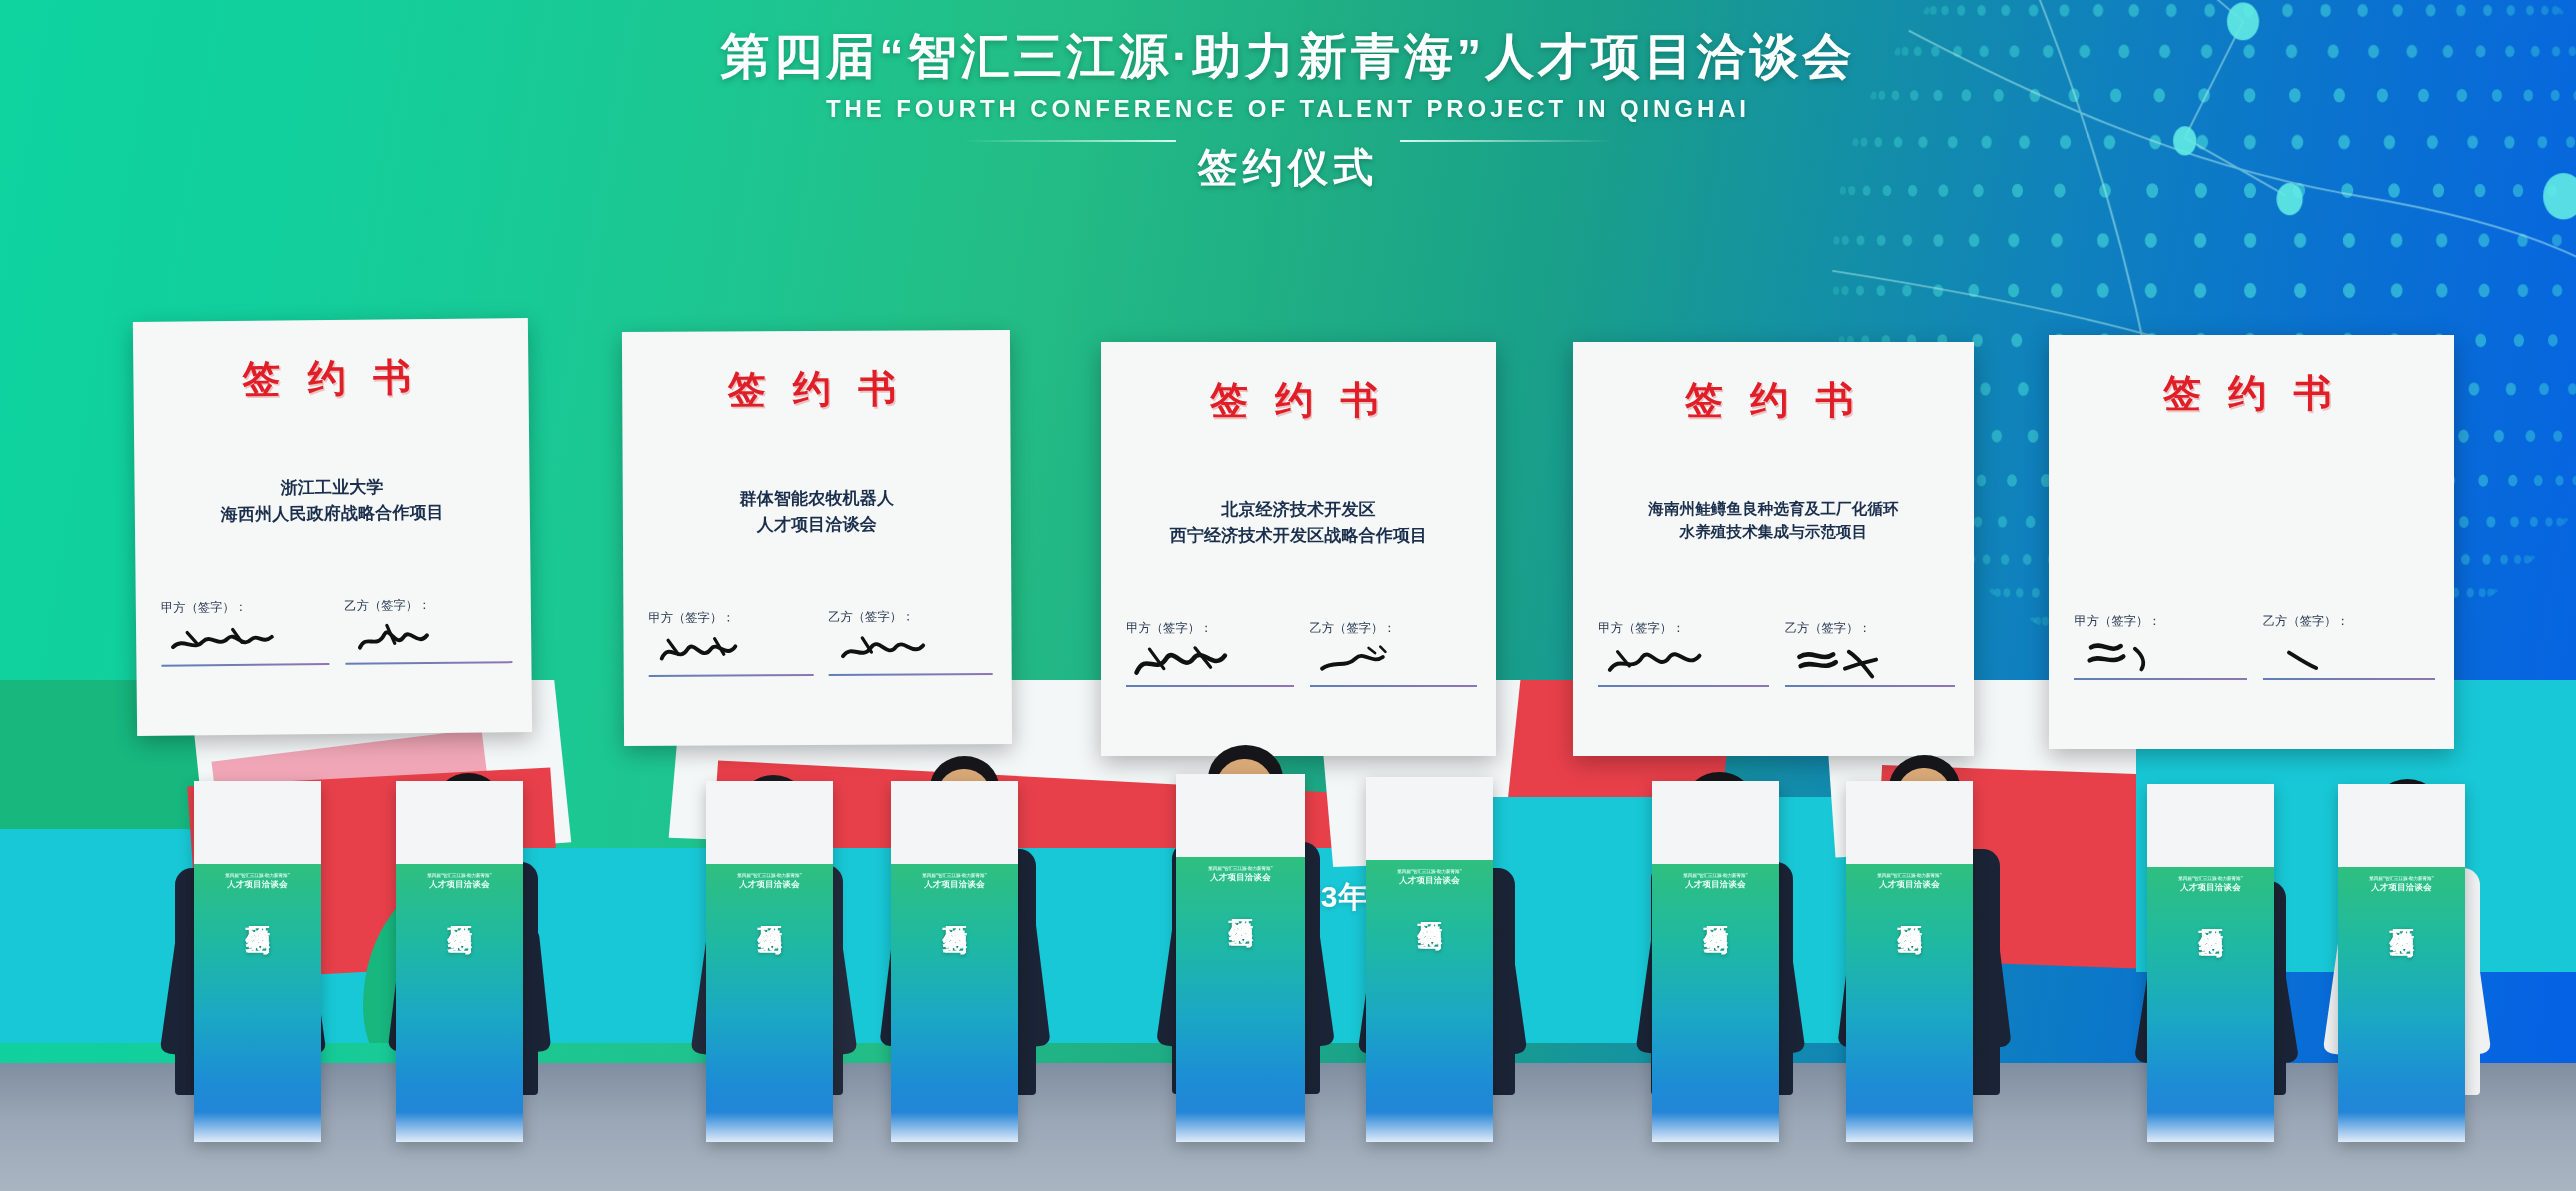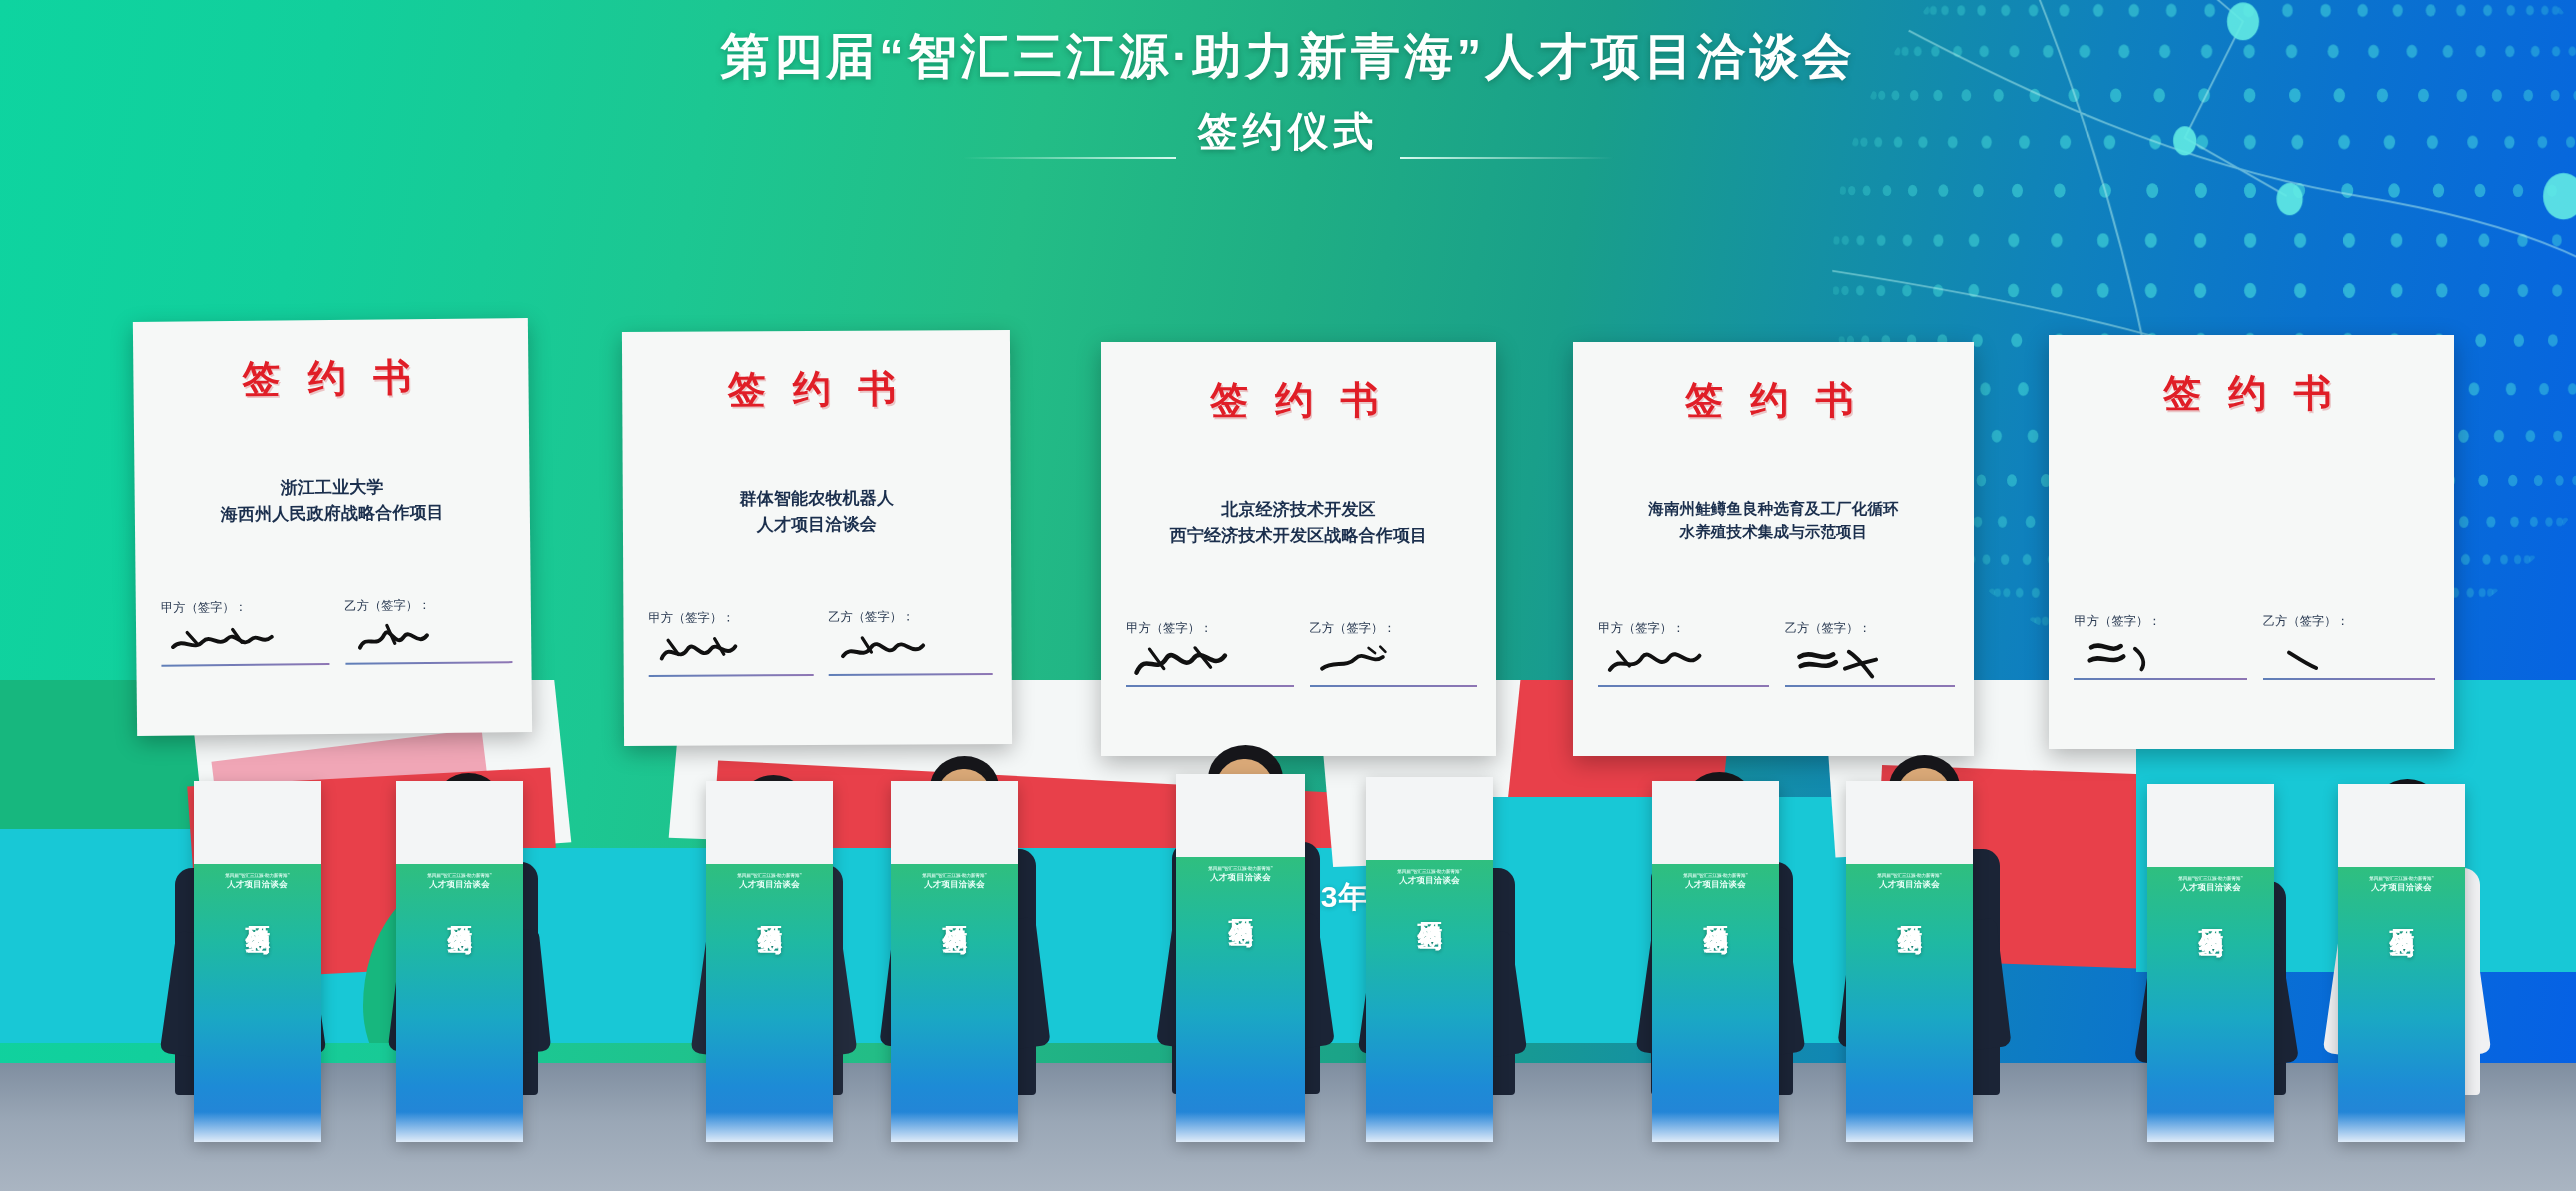--- a/index.html
+++ b/index.html
@@ -21,21 +21,21 @@
   .title-cn{
     font-size:49px;font-weight:bold;color:#fdfffe;letter-spacing:3.9px;
     line-height:1.25;white-space:nowrap;
     text-shadow:0 1.9px 6.5px rgba(0,60,40,.35);
   }
   .title-en{
     margin-top:7.8px;font-size:24px;font-weight:bold;color:#f2fffb;
     letter-spacing:3.9px;white-space:nowrap;
     text-shadow:0 1.3px 4.5px rgba(0,60,40,.30);
   }
-  .sub-wrap{margin-top:17px;display:flex;align-items:flex-end;justify-content:center;gap:22px;}
+  .sub-wrap{margin-top:17px;display:flex;align-items:flex-start;justify-content:center;gap:22px;}
   .rule{width:214px;height:1.9px;background:linear-gradient(90deg,rgba(225,255,245,0),rgba(225,255,245,.95));}
   .rule.right{background:linear-gradient(90deg,rgba(225,255,245,.95),rgba(225,255,245,0));}
   .subtitle{font-size:40px;font-weight:bold;color:#fff;letter-spacing:5.2px;white-space:nowrap;
             text-shadow:0 1.9px 5.8px rgba(0,60,40,.35);}
 
   
   .backdrop-shapes{position:absolute;left:0;top:680px;width:100%;height:363px;z-index:1;overflow:hidden;}
   .sh{position:absolute;}
   .sh-red{background:#e8404a;}
   .sh-white{background:#f4f7f7;}
@@ -703,20 +703,21 @@
           <ellipse cx="186" cy="470" rx="12" ry="14"></ellipse>
           <ellipse cx="520" cy="250" rx="14" ry="16"></ellipse>
           <ellipse cx="462" cy="86" rx="9" ry="11"></ellipse>
         </g>
       </g>
     </svg>
   </div>
 
   <div class="headline">
     <div class="title-cn">第四届“智汇三江源·助力新青海”人才项目洽谈会</div>
+    <div class="title-en">THE FOURTH CONFERENCE OF TALENT PROJECT IN QINGHAI</div>
     <div class="sub-wrap">
       <span class="rule"></span>
       <span class="subtitle">签约仪式</span>
       <span class="rule right"></span>
     </div>
   </div>
 
   <div class="backdrop-shapes">
     <div class="sh sh-green" style="left:-39px;top:-26px;width:272px;height:214px;transform:skewX(-10deg);"></div>
     <div class="sh sh-cyan" style="left:-78px;top:149px;width:570px;height:259px;"></div>

